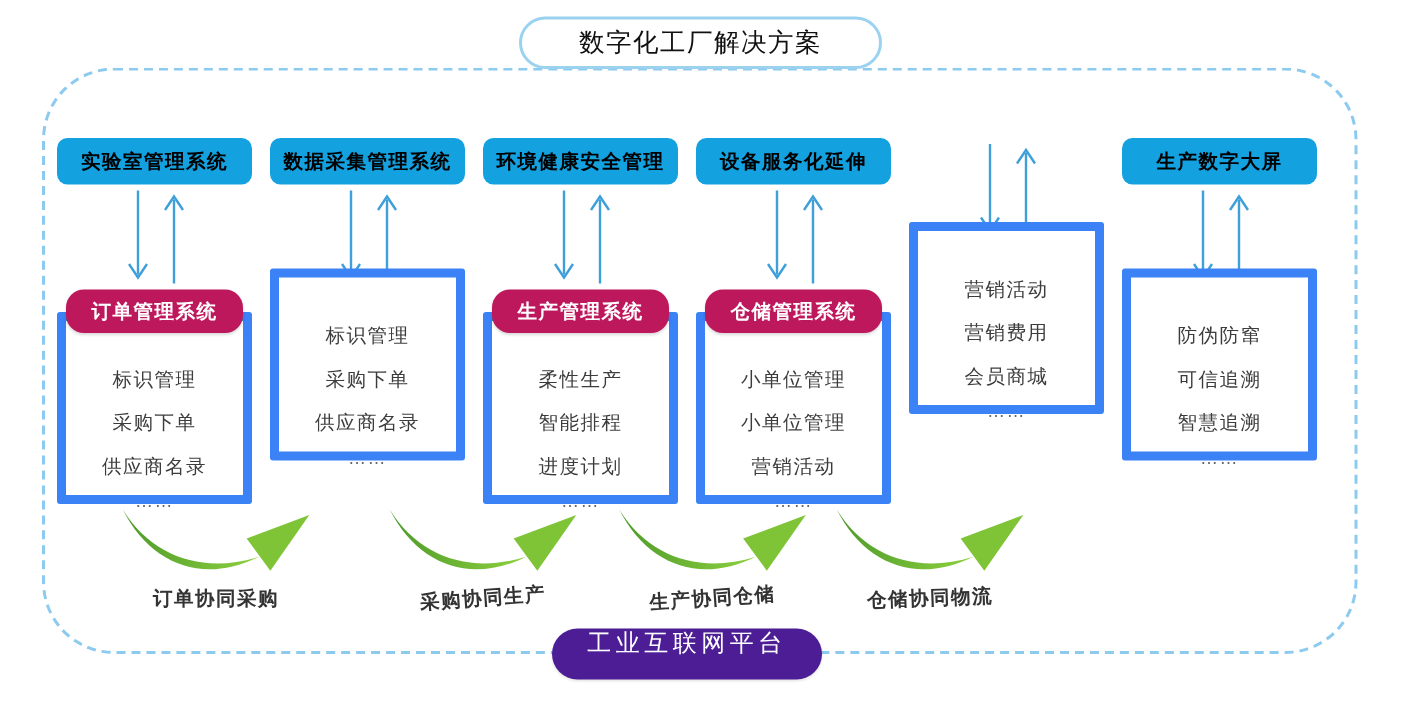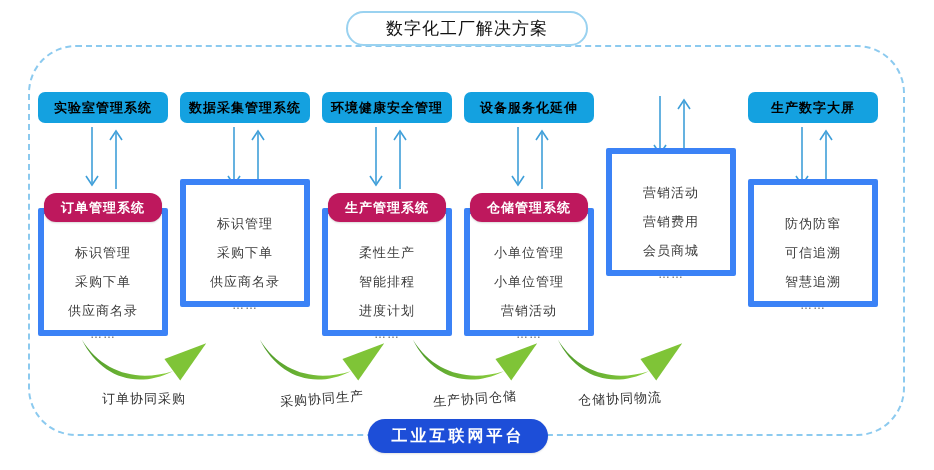--- a/index.html
+++ b/index.html
@@ -17,26 +17,26 @@
     font-size:13px;display:flex;align-items:center;justify-content:center;letter-spacing:1px;white-space:nowrap;}
   .updown{width:130px;height:70px;display:block;}
   .green-head{width:118px;height:29px;background:#be185d;border-radius:12px;color:#fff;font-weight:bold;
     font-size:13px;display:flex;align-items:center;justify-content:center;letter-spacing:1px;
     position:relative;z-index:2;box-shadow:0 1px 2px rgba(0,0,0,.15);white-space:nowrap;}
   .card{width:130px;height:128px;margin-top:-14px;background:#fff;border:6px solid #3b82f6;
     box-sizing:border-box;display:flex;flex-direction:column;align-items:center;padding-top:24px;border-radius:2px;}
   .feature-item{font-size:13px;color:#3c3c3c;line-height:29px;letter-spacing:1px;white-space:nowrap;}
   .feature-item.dots{font-size:12px;color:#666;line-height:18px;}
 
-  .flow{position:absolute;top:334px;width:150px;display:flex;flex-direction:column;align-items:center;}
+  .flow{position:absolute;top:334px;width:150px;display:flex;flex-direction:column;align-items:center;font-weight:bold;}
   .flow svg{width:150px;height:52px;display:block;}
   .flow-label{margin-top:4px;font-size:13px;color:#333;letter-spacing:1px;white-space:nowrap;}
 
-  .platform-pill{position:absolute;left:368px;top:419px;width:180px;height:34px;background:#1d4ed8;
-    border-radius:18px;display:flex;align-items:center;justify-content:center;color:#fff;font-weight:bold;
+  .platform-pill{position:absolute;left:368px;top:419px;width:180px;height:34px;background:#4c1d95;
+    border-radius:18px;display:flex;align-items:flex-start;justify-content:center;color:#fff;font-weight:normal;
     font-size:16px;letter-spacing:3px;z-index:2;box-shadow:0 1px 2px rgba(0,0,0,.12);}
 </style>
 </head>
 <body>
 
 <div class="canvas">
 
   <div class="title-pill">
     <span>数字化工厂解决方案</span>
   </div>

